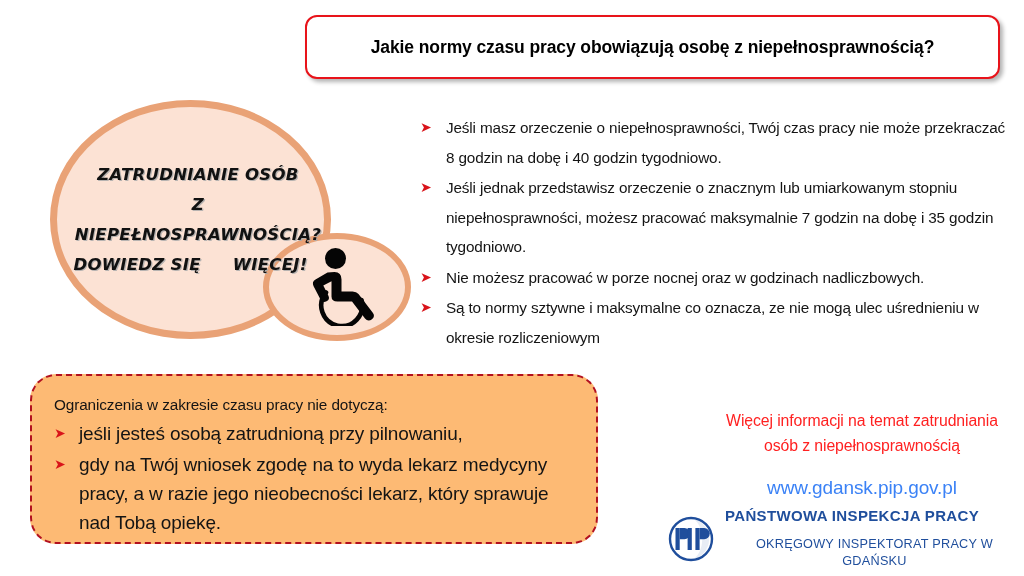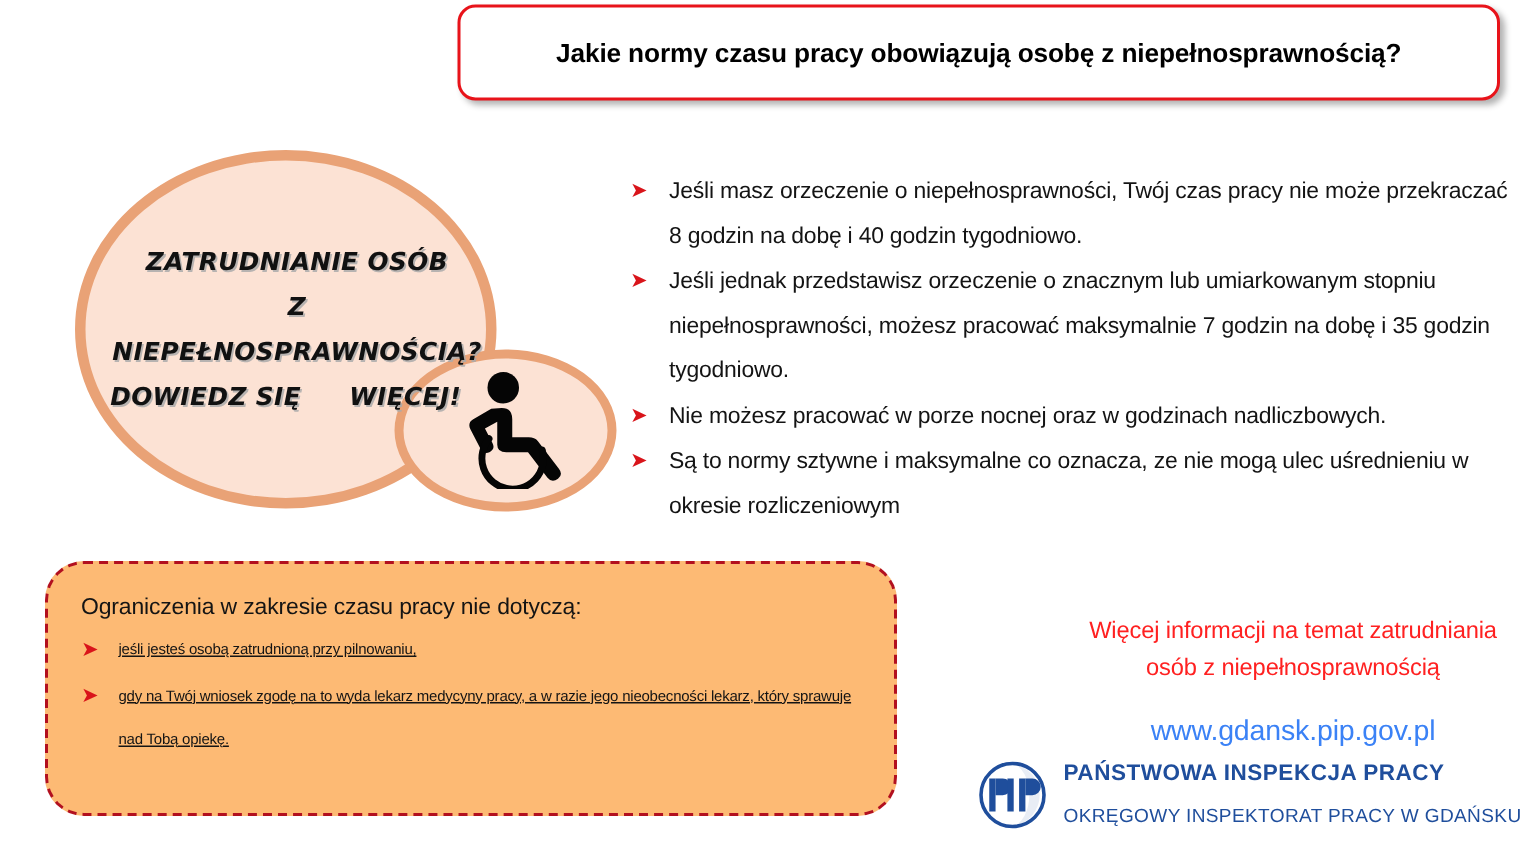--- a/index.html
+++ b/index.html
@@ -13,21 +13,21 @@
     position: relative;
     overflow: hidden;
     font-family: "Liberation Sans", sans-serif;
     color: #1a1a1a;
   }
 
   
   #title-box {
     position: absolute;
     left: 305px;
-    top: 3px;
+    top: 15px;
     width: 695px;
     height: 64px;
     box-sizing: border-box;
     border: 2.5px solid #E8131A;
     border-radius: 12px;
     background: #ffffff;
     box-shadow: 3px 3px 4px rgba(0,0,0,0.30);
     display: flex;
     align-items: center;
     justify-content: center;
@@ -133,21 +133,21 @@
     background: #fdba74;
     padding: 14px 20px 0 22px;
   }
   #exceptions-intro {
     font-size: 15.3px;
     line-height: 29px;
     color: #141414;
     letter-spacing: -0.1px;
   }
   #exceptions-box .bullet-marker { width: 25px; }
-  #exceptions-box .bullet-text { font-size: 10px; line-height: 29px; text-decoration: underline; }
+  #exceptions-box .bullet-text { font-size: 19px; line-height: 29px; }
 
   
   #more-info {
     position: absolute;
     left: 676px;
     top: 408px;
     width: 372px;
     text-align: center;
   }
   .more-info-line {
@@ -162,21 +162,21 @@
     margin-top: 18px;
     color: #3b82f6;
     font-size: 19px;
     line-height: 24px;
     letter-spacing: -0.1px;
   }
 
   
   #footer-logo {
     position: absolute;
-    left: 652px;
+    left: 668px;
     top: 507px;
     display: flex;
     align-items: center;
   }
   #pip-mark {
     flex: 0 0 auto;
     width: 46px;
     height: 46px;
   }
   #footer-names {

